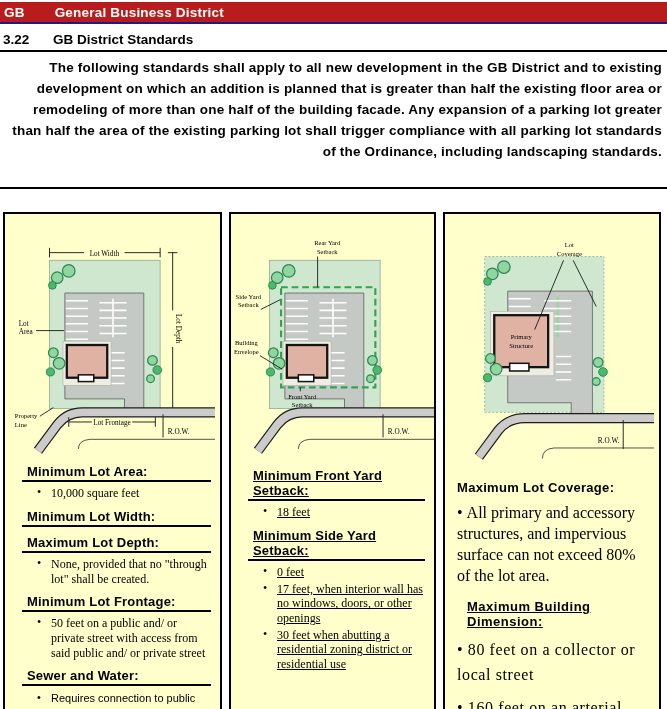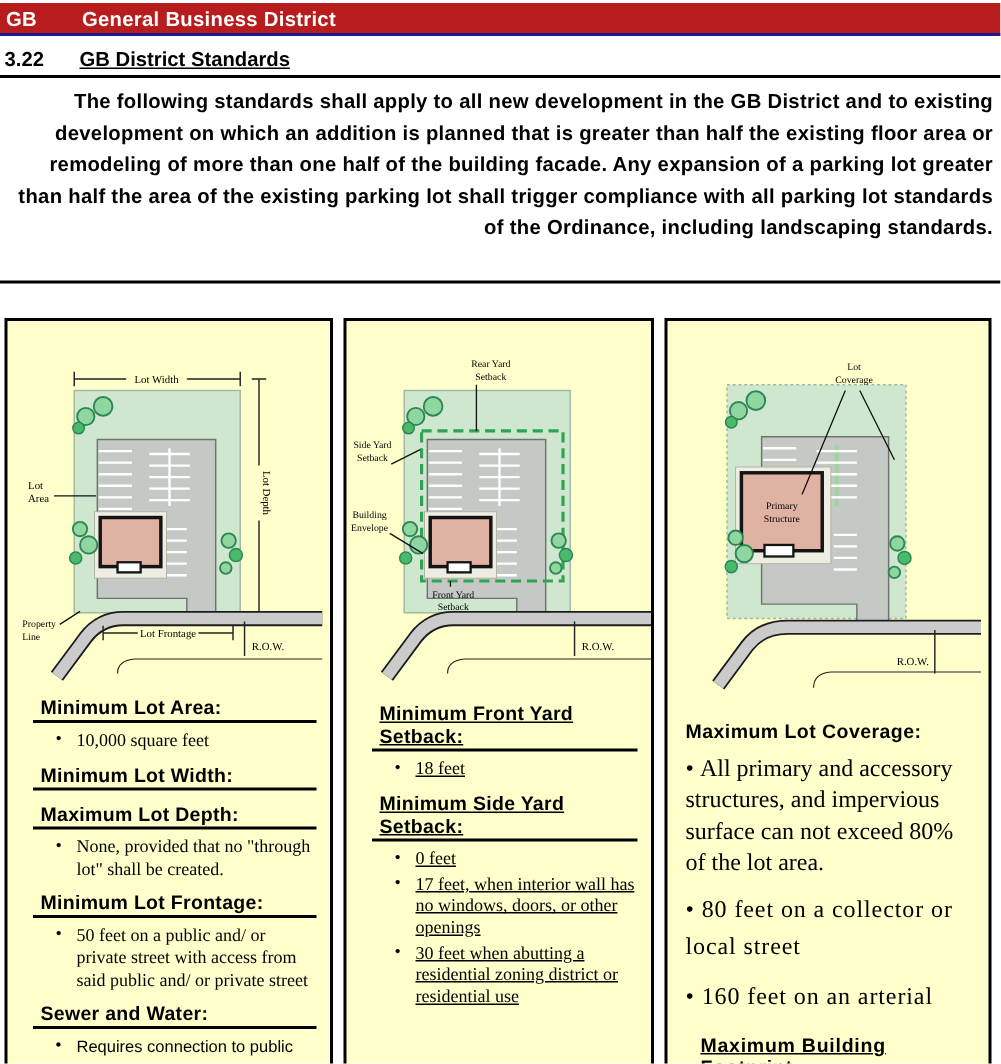--- a/index.html
+++ b/index.html
@@ -6,21 +6,21 @@
   body{width:667px;height:709px;background:#fff;position:relative;overflow:hidden;
        font-family:"Liberation Sans",sans-serif;color:#000;}
 
   
   .redbar{position:absolute;left:0;top:2px;width:667px;height:20px;background:#b91c1c;
           border-bottom:2px solid #1A1A8C;display:flex;align-items:center;}
   .redbar span{color:#fff;font-weight:bold;font-size:13.5px;letter-spacing:.2px;}
   .redbar .code{margin-left:4px;}
   .redbar .title{margin-left:30px;}
 
-  .sechead{position:absolute;top:32px;left:3px;font-weight:bold;font-size:13.5px;text-decoration:underline;}
+  .sechead{position:absolute;top:32px;left:3px;font-weight:bold;font-size:13.5px;}
   .sechead .num{display:inline-block;width:50px;}
   .rule{position:absolute;left:0;width:667px;height:2px;background:#000;}
   .rule1{top:50px;}
   .rule2{top:187px;}
 
   .intro{position:absolute;top:57px;left:7px;width:655px;margin:0;
          font-size:13.5px;font-weight:bold;line-height:21px;letter-spacing:.2px;text-align:right;}
 
   
   .panels{position:absolute;top:212px;left:3px;width:661px;height:596px;display:flex;gap:7px;}
@@ -297,20 +297,21 @@
         <path class="thin" d="M96,250 Q96,240 108,239 H212"></path>
       </g>
     </svg>
 
     <div class="ptext">
       <div class="sec">
         <h4 class="ph">Maximum Lot Coverage:</h4>
         <p class="b">All primary and accessory structures, and impervious surface can not exceed 80% of the lot area.</p>
       </div>
       <div class="sec">
+        <h4 class="ph u">Maximum Building Dimension:</h4>
         <p class="b ls">80 feet on a collector or local street</p>
         <p class="b ls">160 feet on an arterial</p>
       </div>
       <div class="sec">
         <h4 class="ph u">Maximum Building Footprint</h4>
 
       </div>
     </div>
   </section>
 

